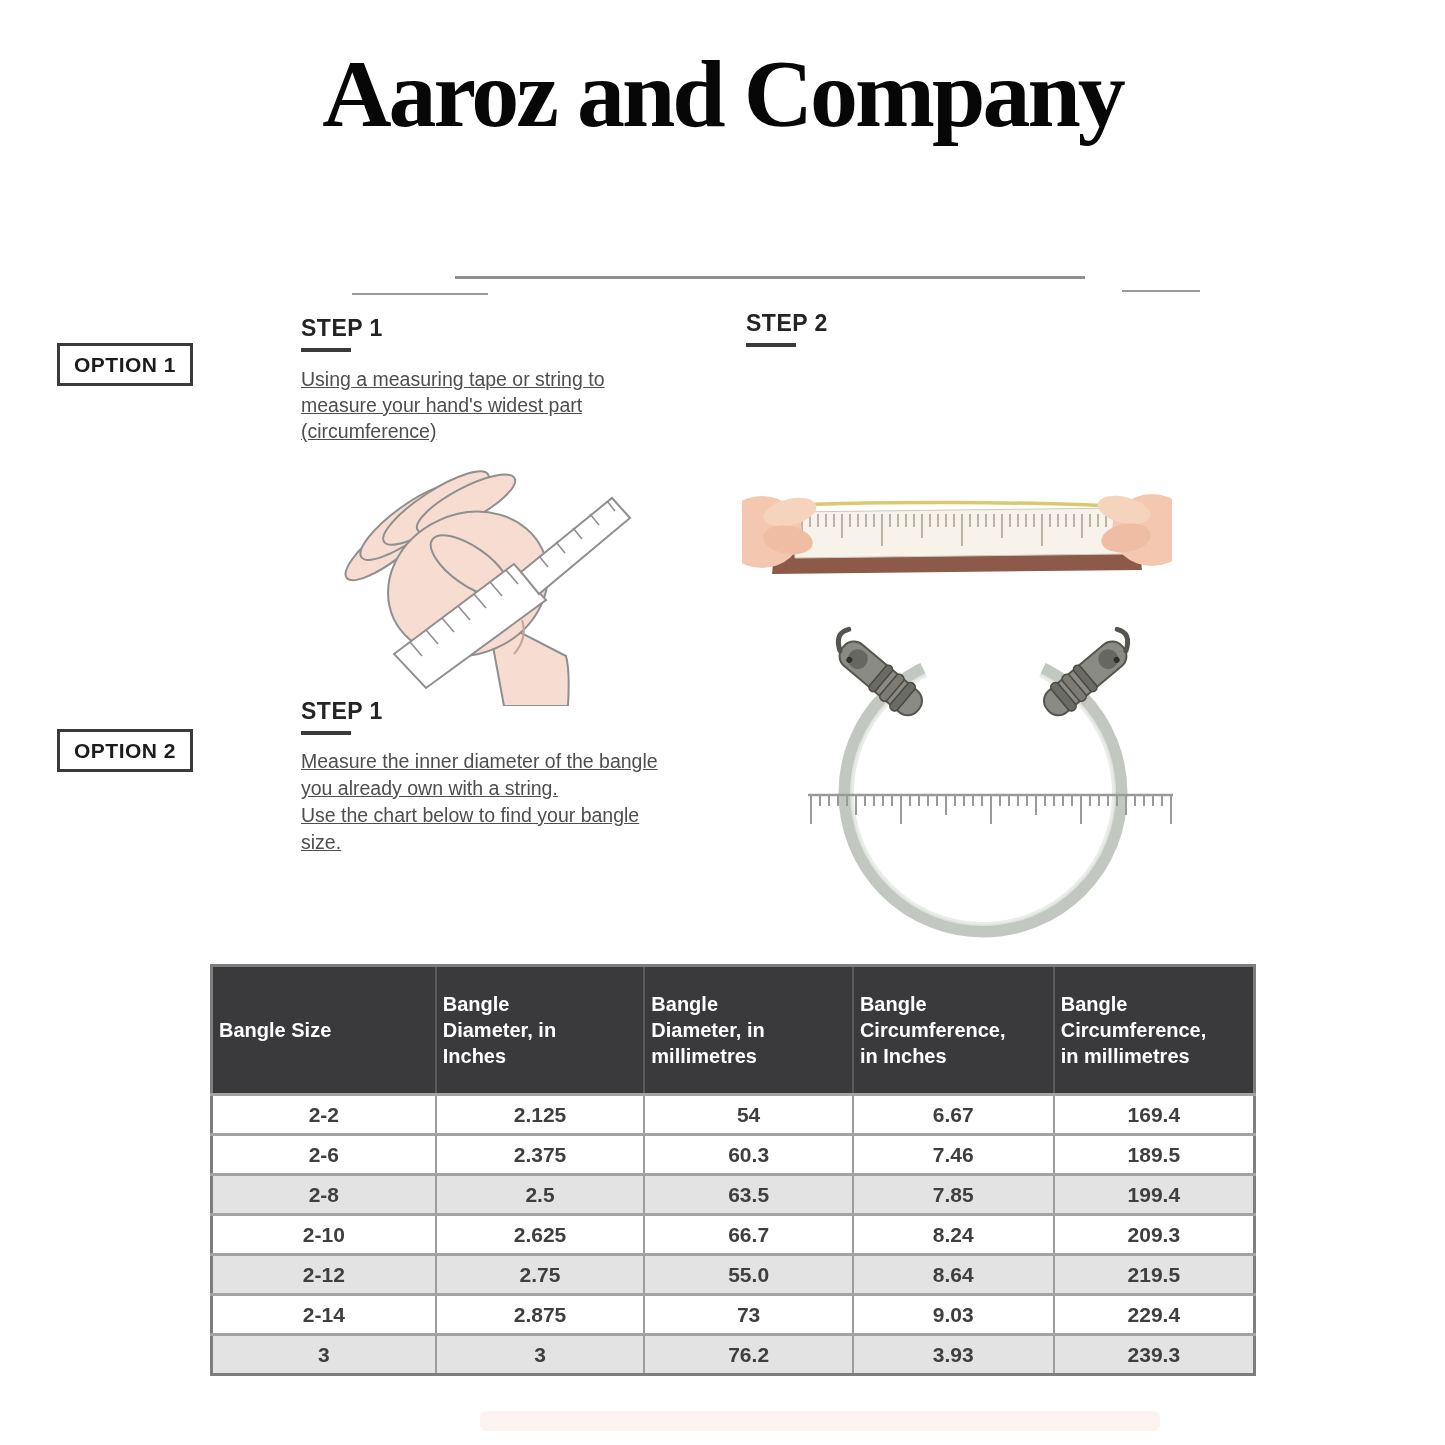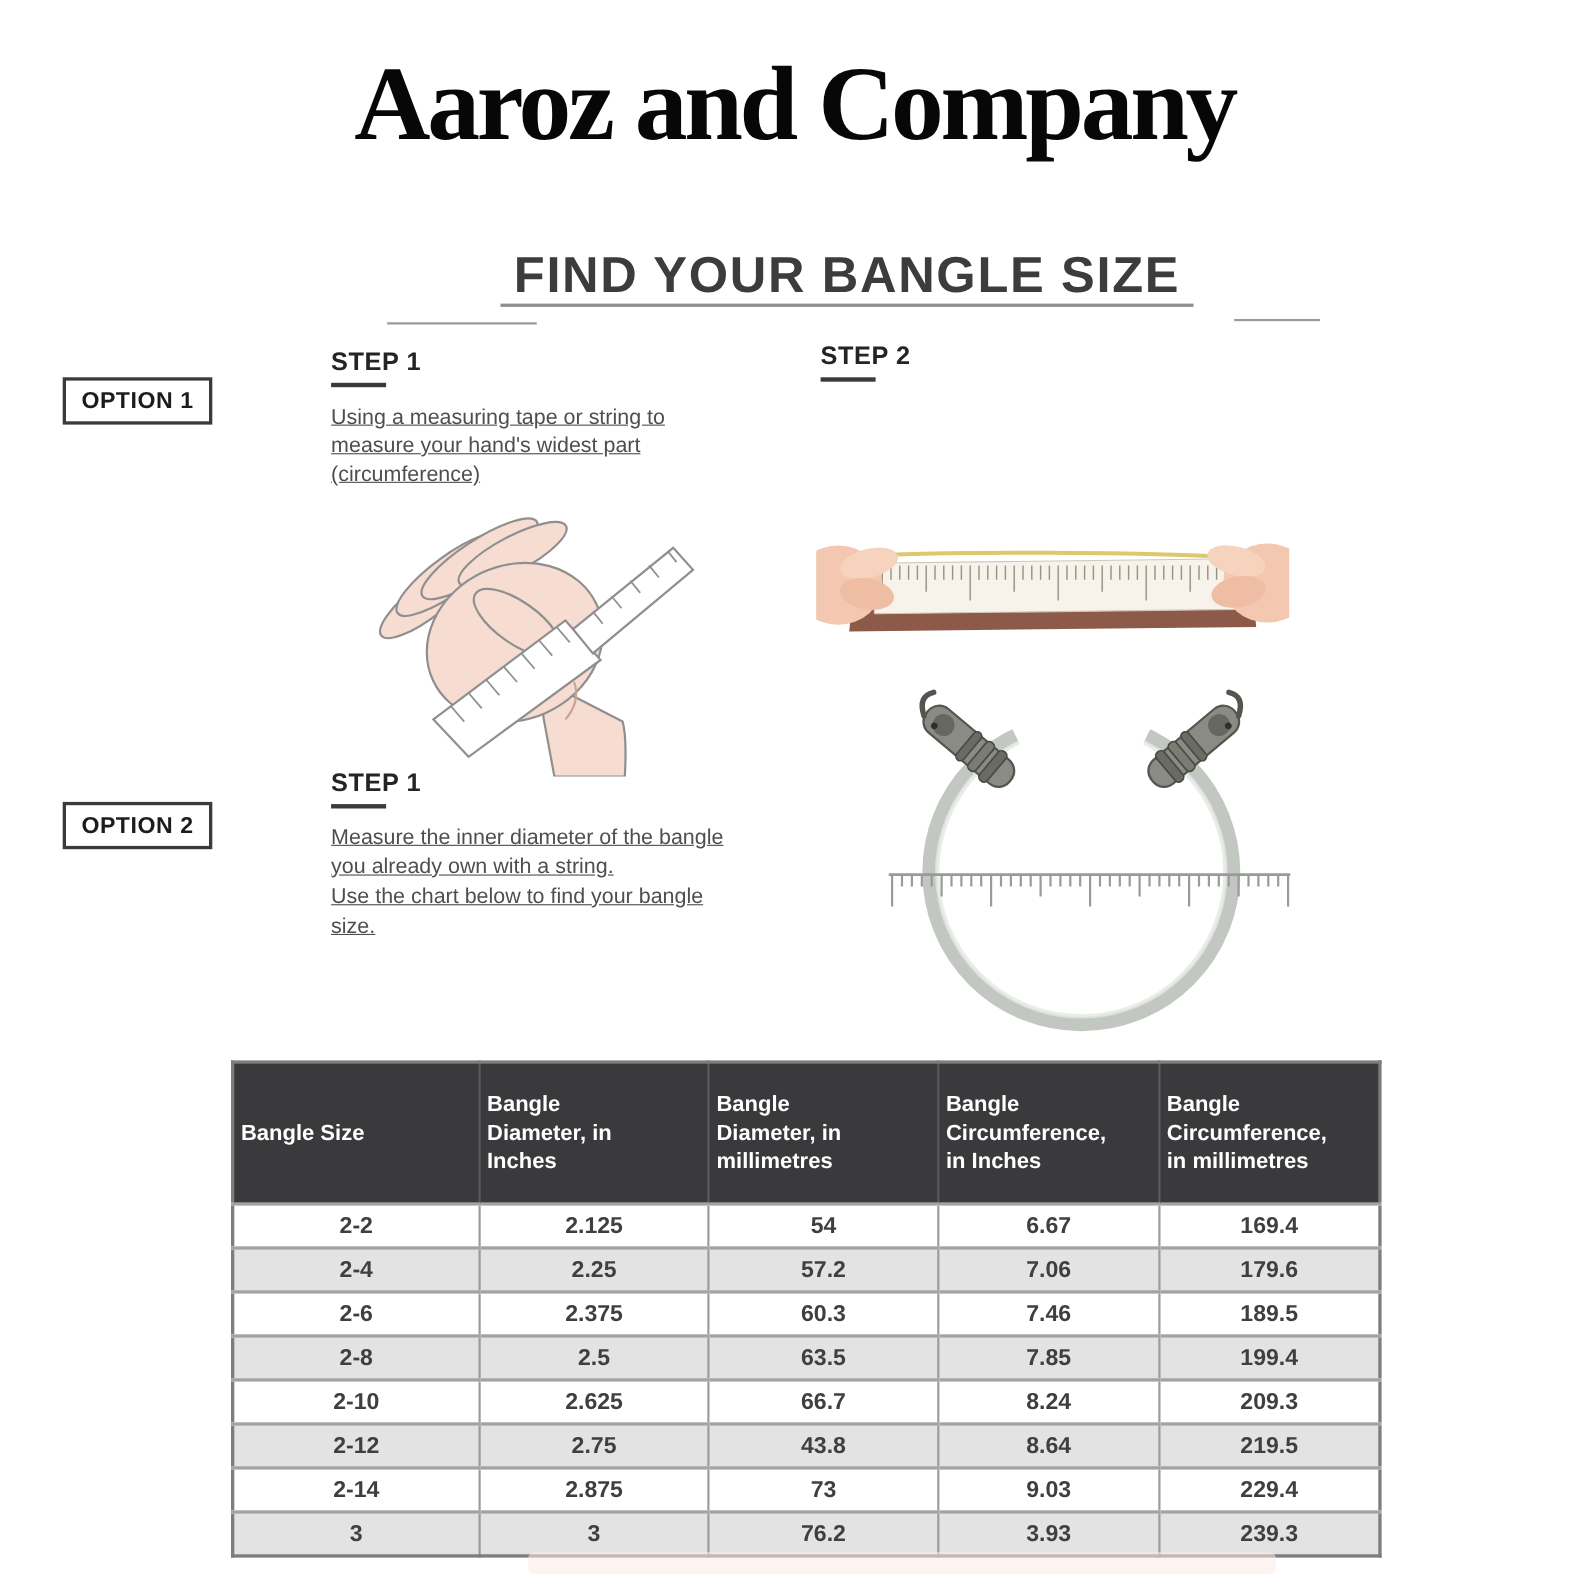--- a/index.html
+++ b/index.html
@@ -72,21 +72,20 @@
 
   .pink-strip{top:1411px;left:480px;width:680px;height:20px;background:#fbeae4;opacity:.55;border-radius:6px;}
 </style>
 </head>
 <body>
 
 <div id="stage">
 
   <div class="abs brand-title">Aaroz and Company</div>
 
-  <div class="abs find-heading">FIND YOUR BANGLE SIZE</div>
   <div class="abs rule main-rule"></div>
   <div class="abs rule left-rule"></div>
   <div class="abs rule right-rule"></div>
 
   <div class="abs option-box opt1">
     <span>OPTION 1</span>
   </div>
 
   <div class="abs step-title s1-title">STEP 1</div>
   <div class="abs step-underline s1-line"></div>
@@ -226,27 +225,20 @@
         </tr>
     </thead>
     <tbody>
         <tr>
           <td>2-2</td>
           <td>2.125</td>
           <td>54</td>
           <td>6.67</td>
           <td>169.4</td>
         </tr>
-        <tr class="alt">
-          <td>2-4</td>
-          <td>2.25</td>
-          <td>57.2</td>
-          <td>7.06</td>
-          <td>179.6</td>
-        </tr>
         <tr>
           <td>2-6</td>
           <td>2.375</td>
           <td>60.3</td>
           <td>7.46</td>
           <td>189.5</td>
         </tr>
         <tr class="alt">
           <td>2-8</td>
           <td>2.5</td>
@@ -257,21 +249,21 @@
         <tr>
           <td>2-10</td>
           <td>2.625</td>
           <td>66.7</td>
           <td>8.24</td>
           <td>209.3</td>
         </tr>
         <tr class="alt">
           <td>2-12</td>
           <td>2.75</td>
-          <td>43.8</td>
+          <td>55.0</td>
           <td>8.64</td>
           <td>219.5</td>
         </tr>
         <tr>
           <td>2-14</td>
           <td>2.875</td>
           <td>73</td>
           <td>9.03</td>
           <td>229.4</td>
         </tr>

